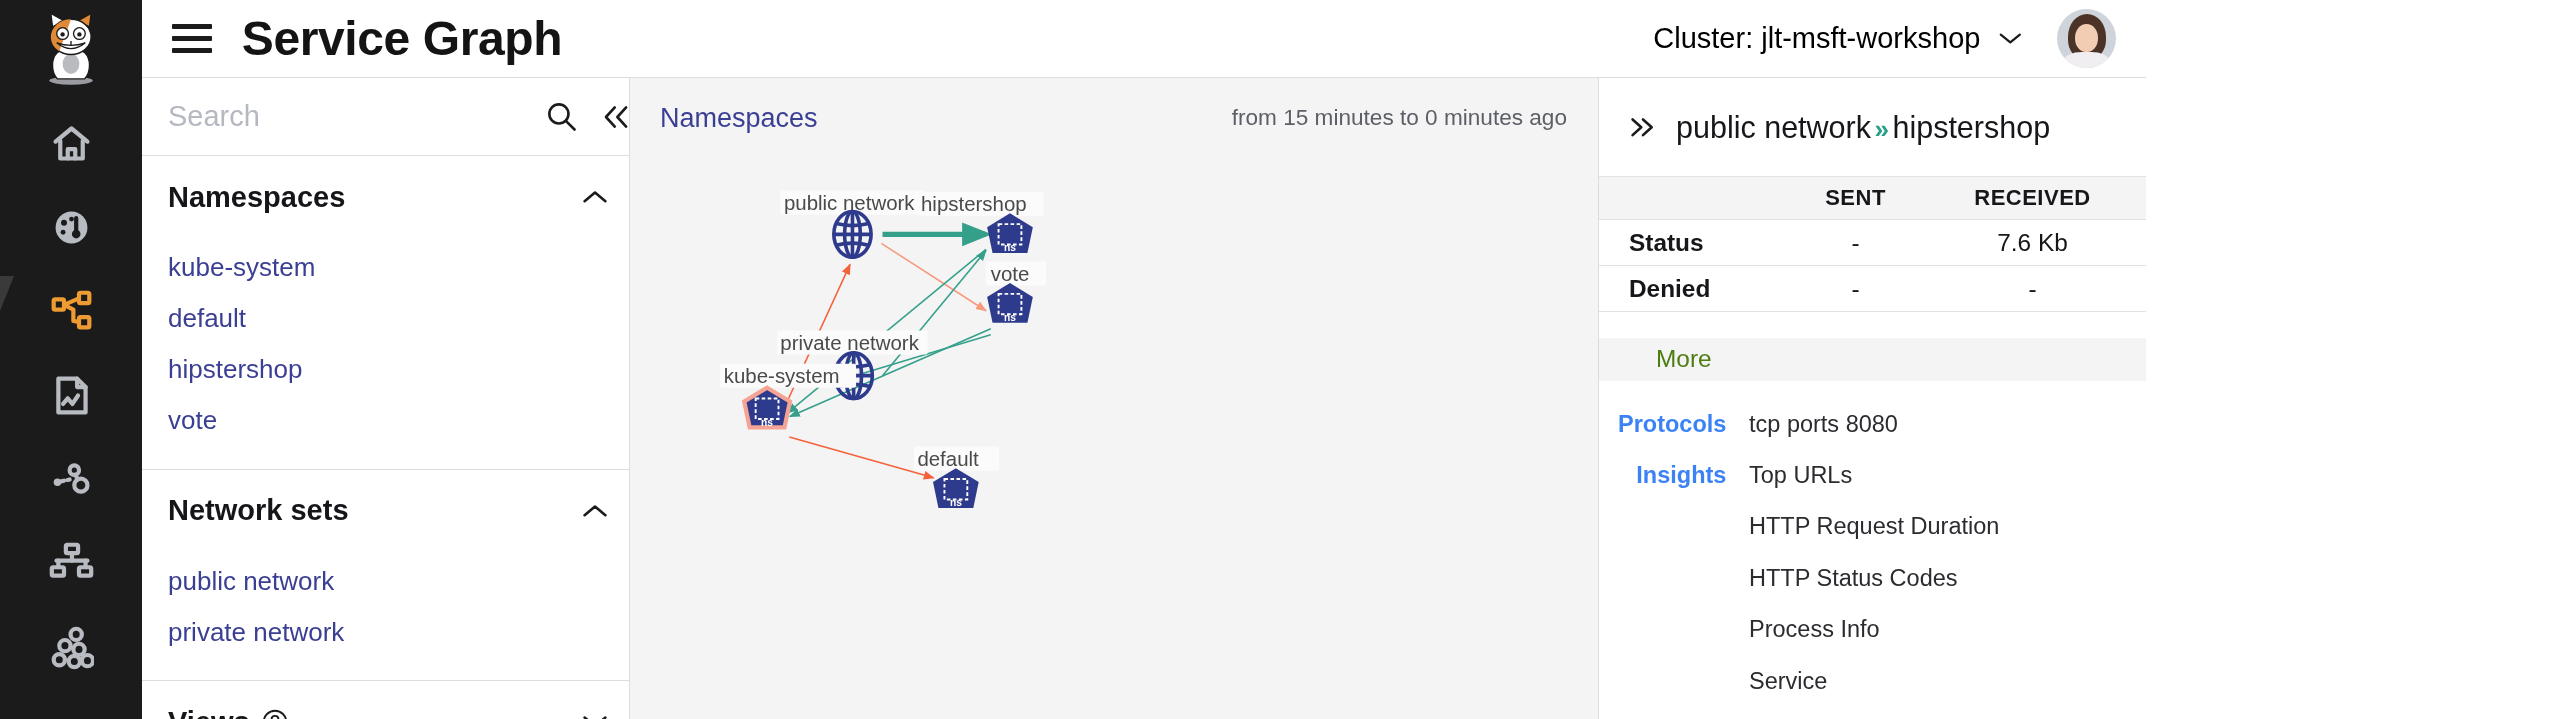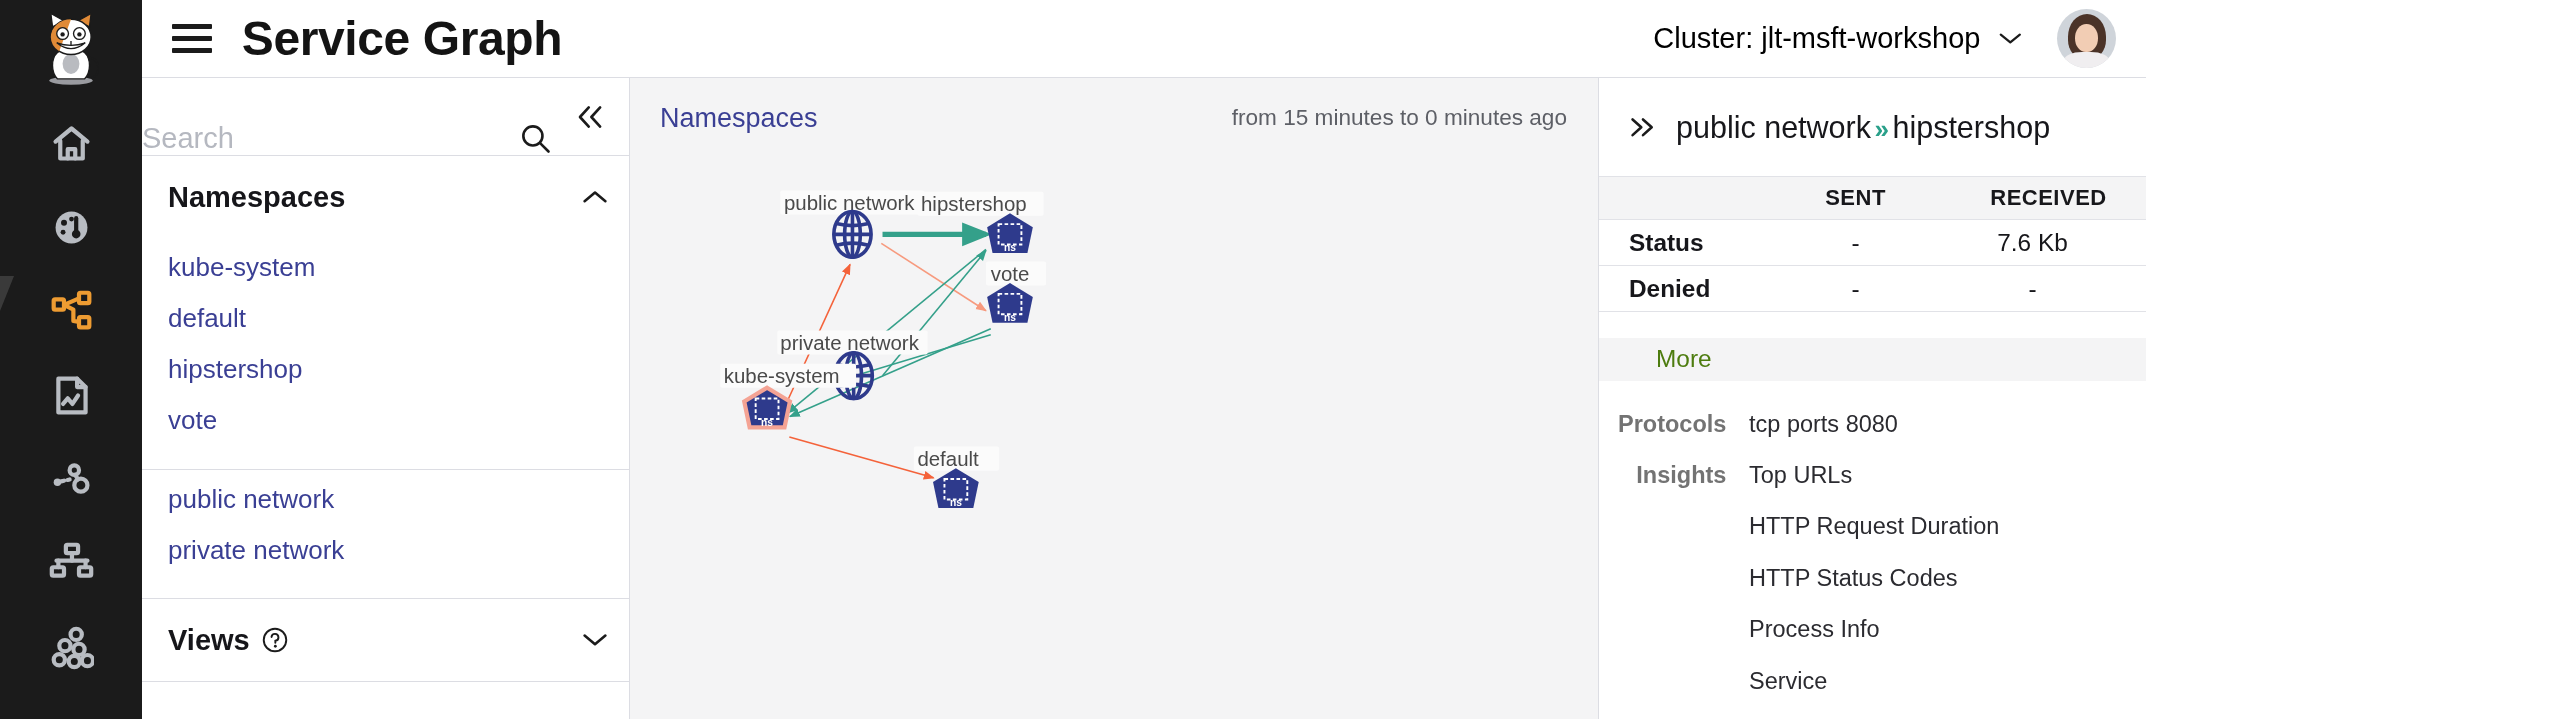--- a/index.html
+++ b/index.html
@@ -76,22 +76,22 @@
 
   
   .sidebar {
     width: 488px; flex: 0 0 488px; background: #fff;
     border-right: 1.7px solid #dcdde3; display: flex; flex-direction: column;
   }
   .search-row {
     height: 78px; flex: 0 0 78px; display: flex; align-items: center;
     border-bottom: 1.7px solid #dcdde3; padding: 0 14px 0 0;
   }
-  .search-box { flex: 1; display: flex; align-items: flex-end; height: 100%;
-                padding-right: 7px; }
+  .search-box { flex: 1; display: flex; align-items: center; height: 100%;
+                padding-left: 26px; padding-right: 7px; }
   .search-input {
     border: 0; outline: 0; flex: 1; font-size: 29px; color: #3a3a3a;
     font-family: "Liberation Sans", sans-serif; background: transparent;
   }
   .search-input::placeholder { color: #b5b8c0; }
   .icon-btn { display: flex; align-items: center; justify-content: center; cursor: pointer; }
   .search-ico { width: 33px; height: 33px; margin-right: 14px; }
   .collapse-ico { width: 35px; height: 28px; margin-right: 8.7px; }
 
   .section { border-bottom: 1.7px solid #dcdde3; }
@@ -133,41 +133,41 @@
   .rpanel { width: 547px; flex: 0 0 547px; background: #fff;
             display: flex; flex-direction: column; }
   .rp-head { height: 98px; flex: 0 0 98px; display: flex; align-items: center;
              padding: 0 22.6px 0 30px; }
   .dchev { width: 28px; height: 22.6px; margin-right: 19px; flex: 0 0 28px; }
   .rp-title { font-size: 30.5px; color: #17171b; display: flex;
               align-items: baseline; white-space: nowrap; }
   .rp-title .sep { color: #2aa08a; font-size: 26px; margin: 0 3.5px; font-weight: 700; }
 
   .rp-tablehead { background: #f4f4f5; height: 68px; display: flex; align-items: center;
-                  border-top: 1.7px solid #e1e2e7; border-bottom: 1.7px solid #e1e2e7; gap: 16px; }
+                  border-top: 1.7px solid #e1e2e7; border-bottom: 1.7px solid #e1e2e7; }
   .rp-row { display: flex; align-items: center; height: 70px;
             border-bottom: 1.7px solid #e1e2e7; }
   .rp-row.tall { height: 71px; }
   .c-label { width: 171px; flex: 0 0 171px; padding-left: 30px;
              font-size: 24.4px; font-weight: 700; color: #17171b; }
   .c-val { width: 171px; flex: 0 0 171px; font-size: 24.4px; color: #17171b;
            text-align: center; }
   .c-head { font-size: 22px; font-weight: 700; color: #17171b;
             letter-spacing: 0.5px; text-align: center; }
   .c-head.sent { width: 171px; flex: 0 0 171px; margin-left: 171px; }
   .c-head.recv { width: 183px; flex: 0 0 183px; }
   .c-val.recv { width: 183px; flex: 0 0 183px; }
 
   .rp-gap { height: 40px; }
   .rp-more { background: #f4f4f5; height: 66px; display: flex; align-items: center;
              padding-left: 57px; font-size: 24.4px; font-weight: 400; color: #4d7c0f; }
   .rp-more-body { padding-top: 30px; }
   .kv { display: flex; align-items: flex-start; margin-bottom: 24.4px; }
   .kv-key { width: 150px; flex: 0 0 150px; text-align: right; padding-right: 22.6px;
-            font-size: 23.5px; font-weight: 700; color: #737373; }
+            font-size: 23.5px; font-weight: 700; color: #3b82f6; }
   .kv-vals { flex: 1; }
   .kv-val { font-size: 23.5px; color: #2b2b30; margin-bottom: 24.4px; cursor: pointer; }
   .kv-val:last-child { margin-bottom: 0; }
   .kv-val.plain { cursor: default; }
 </style>
 </head>
 <body>
 
 <div id="app">
 
@@ -321,20 +321,27 @@
           </div>
           <div class="section-body">
             <a class="nav-link">kube-system</a>
             <a class="nav-link">default</a>
             <a class="nav-link">hipstershop</a>
             <a class="nav-link">vote</a>
           </div>
         </div>
 
         <div class="section">
+          <div class="section-head">
+            <span class="section-title">Network sets</span>
+            <span class="spacer"></span>
+            <svg class="caret" viewBox="0 0 30 18">
+              <path d="M3 14 L15 4 L27 14" fill="none" stroke="#1b1b1b" stroke-width="3" stroke-linecap="round" stroke-linejoin="round"></path>
+            </svg>
+          </div>
           <div class="section-body">
             <a class="nav-link">public network</a>
             <a class="nav-link">private network</a>
           </div>
         </div>
 
         <div class="section">
           <div class="section-head">
             <span class="section-title">Views</span>
             <svg class="help-ico" viewBox="0 0 30 30">

